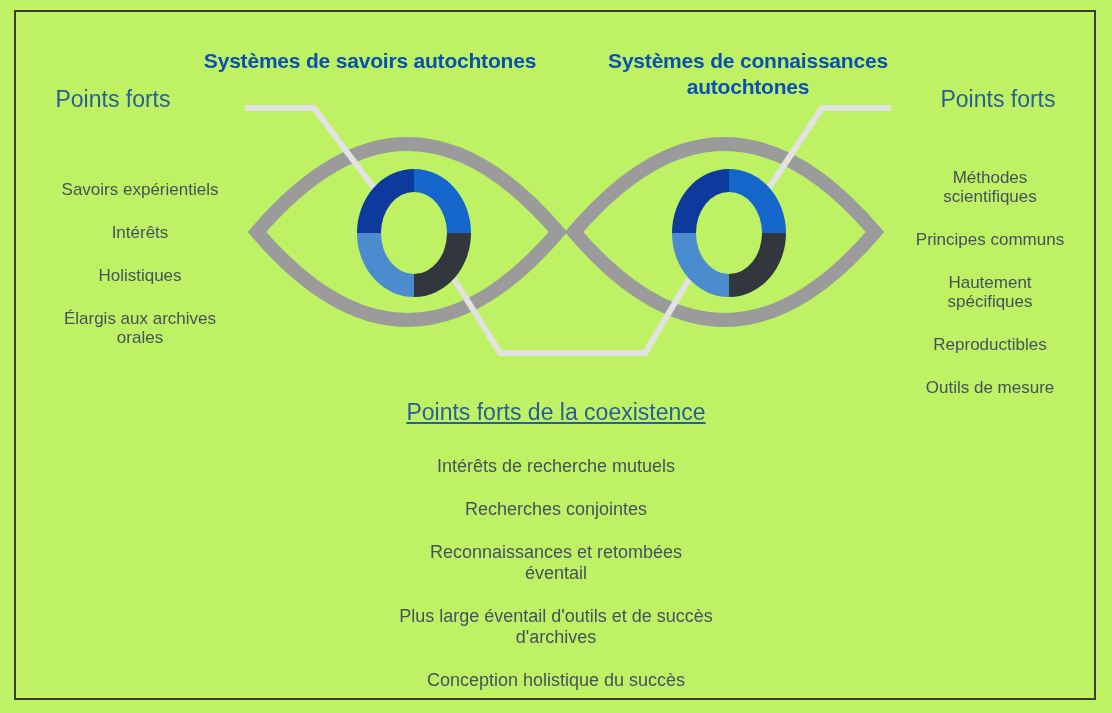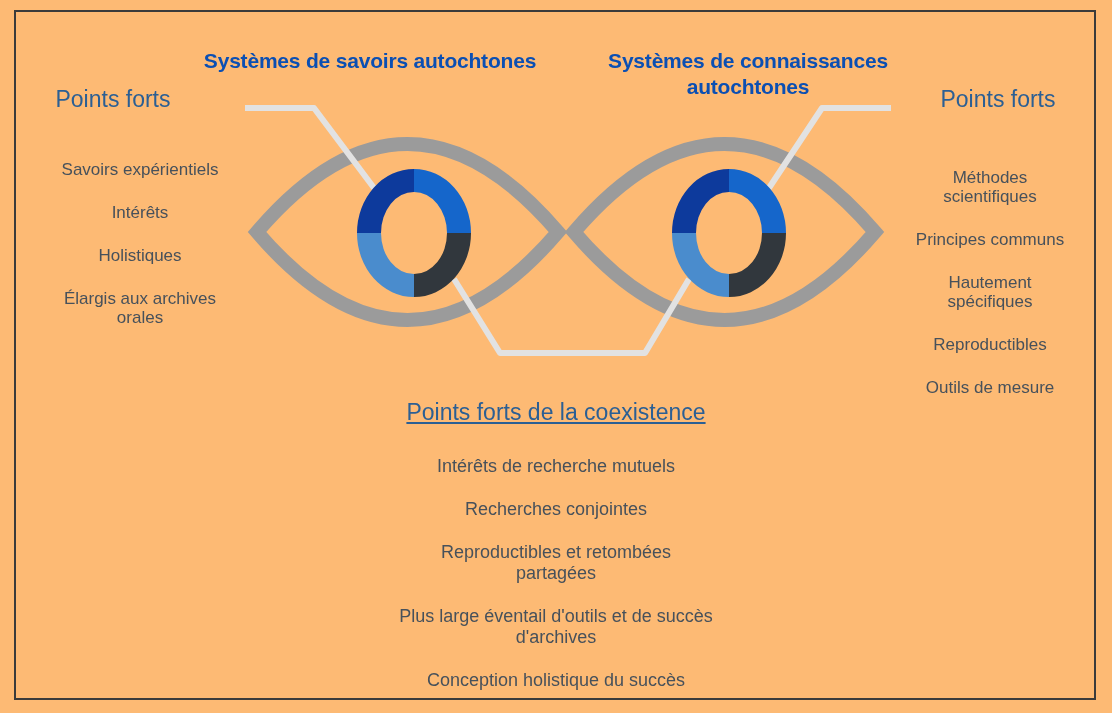--- a/index.html
+++ b/index.html
@@ -1,17 +1,17 @@
 <!DOCTYPE html>
 <html><head>
 <meta charset="utf-8">
 <style>
   html,body{margin:0;padding:0;background:#ffffff;}
   .canvas{
-    position:relative;width:1112px;height:713px;background:#fdba74;overflow:hidden;
+    position:relative;width:1112px;height:713px;background:#bef264;overflow:hidden;
     font-family:"Liberation Sans", sans-serif;
   }
   .frame{
     position:absolute;left:14px;top:10px;width:1082px;height:690px;
     border:2px solid #3b3b3b;box-sizing:border-box;
   }
   .diagram{position:absolute;left:0;top:0;width:1112px;height:713px;}
   .title{
     position:absolute;top:48px;font-size:21px;font-weight:700;color:#0b4fb3;
     text-align:center;line-height:26px;letter-spacing:-0.2px;
@@ -27,21 +27,21 @@
   .coex-heading{
     position:absolute;left:406px;top:399px;width:300px;font-size:23px;font-weight:400;
     color:#2b5f94;text-align:center;line-height:26px;text-decoration:underline;
   }
   ul.item-list{
     position:absolute;margin:0;padding:0;list-style:none;text-align:center;
     color:#47515b;
   }
   ul.side-list{font-size:17px;line-height:19px;}
   ul.side-list li{margin:0 auto 24px auto;}
-  ul.left-list{left:25px;top:160px;width:230px;}
+  ul.left-list{left:25px;top:180px;width:230px;}
   ul.right-list{left:878px;top:168px;width:224px;}
   ul.coex-list{left:331px;top:456px;width:450px;font-size:18px;line-height:21px;}
   ul.coex-list li{margin:0 auto 22px auto;}
   li.narrow-115{max-width:115px;}
   li.narrow-170{max-width:170px;}
   li.narrow-290{max-width:290px;}
   li.narrow-355{max-width:355px;}
 </style>
 </head>
 <body>
@@ -91,18 +91,18 @@
     <li>Principes communs</li>
     <li class="narrow-115">Hautement spécifiques</li>
     <li>Reproductibles</li>
     <li>Outils de mesure</li>
   </ul>
 
   <div class="coex-heading">Points forts de la coexistence</div>
   <ul class="item-list coex-list">
     <li>Intérêts de recherche mutuels</li>
     <li>Recherches conjointes</li>
-    <li class="narrow-290">Reproductibles et retombées partagées</li>
+    <li class="narrow-290">Reconnaissances et retombées éventail</li>
     <li class="narrow-355">Plus large éventail d'outils et de succès d'archives</li>
     <li>Conception holistique du succès</li>
   </ul>
 
 </div>
 
 </body></html>

